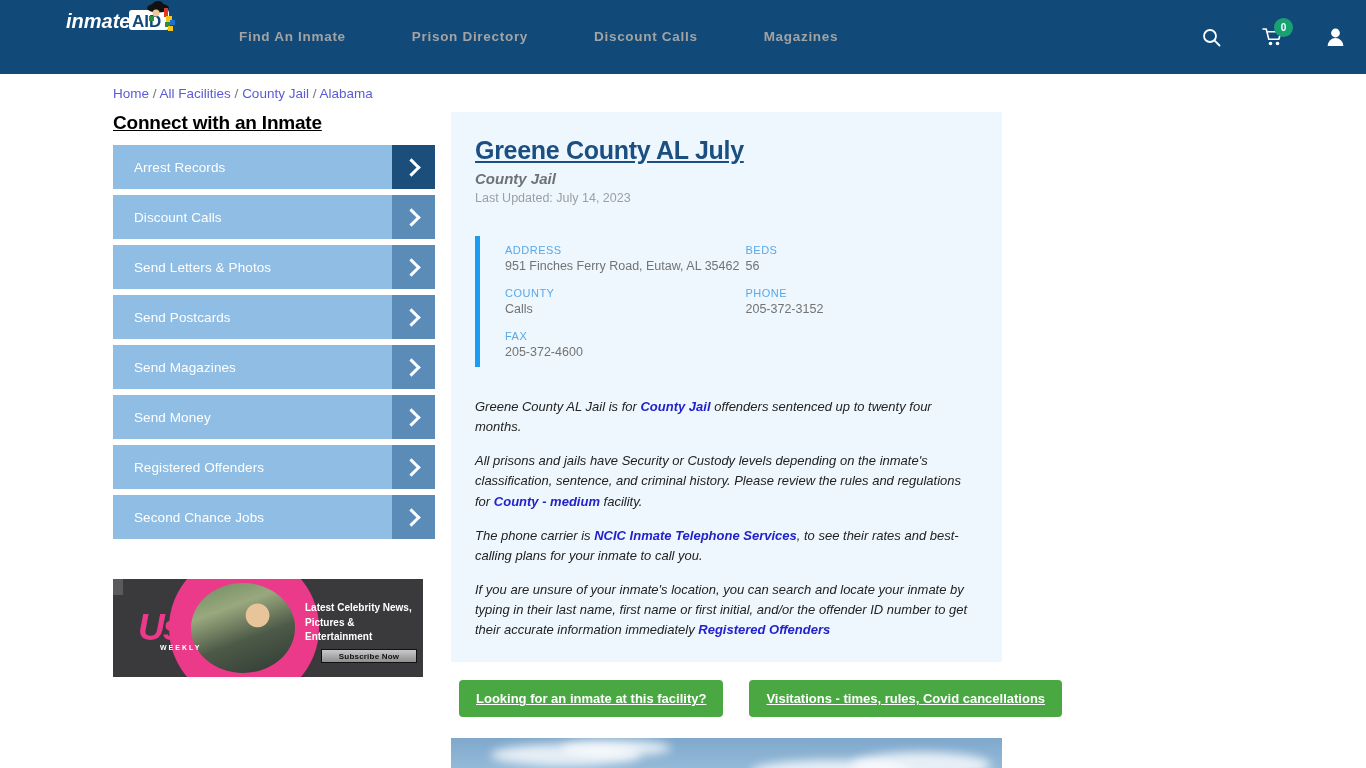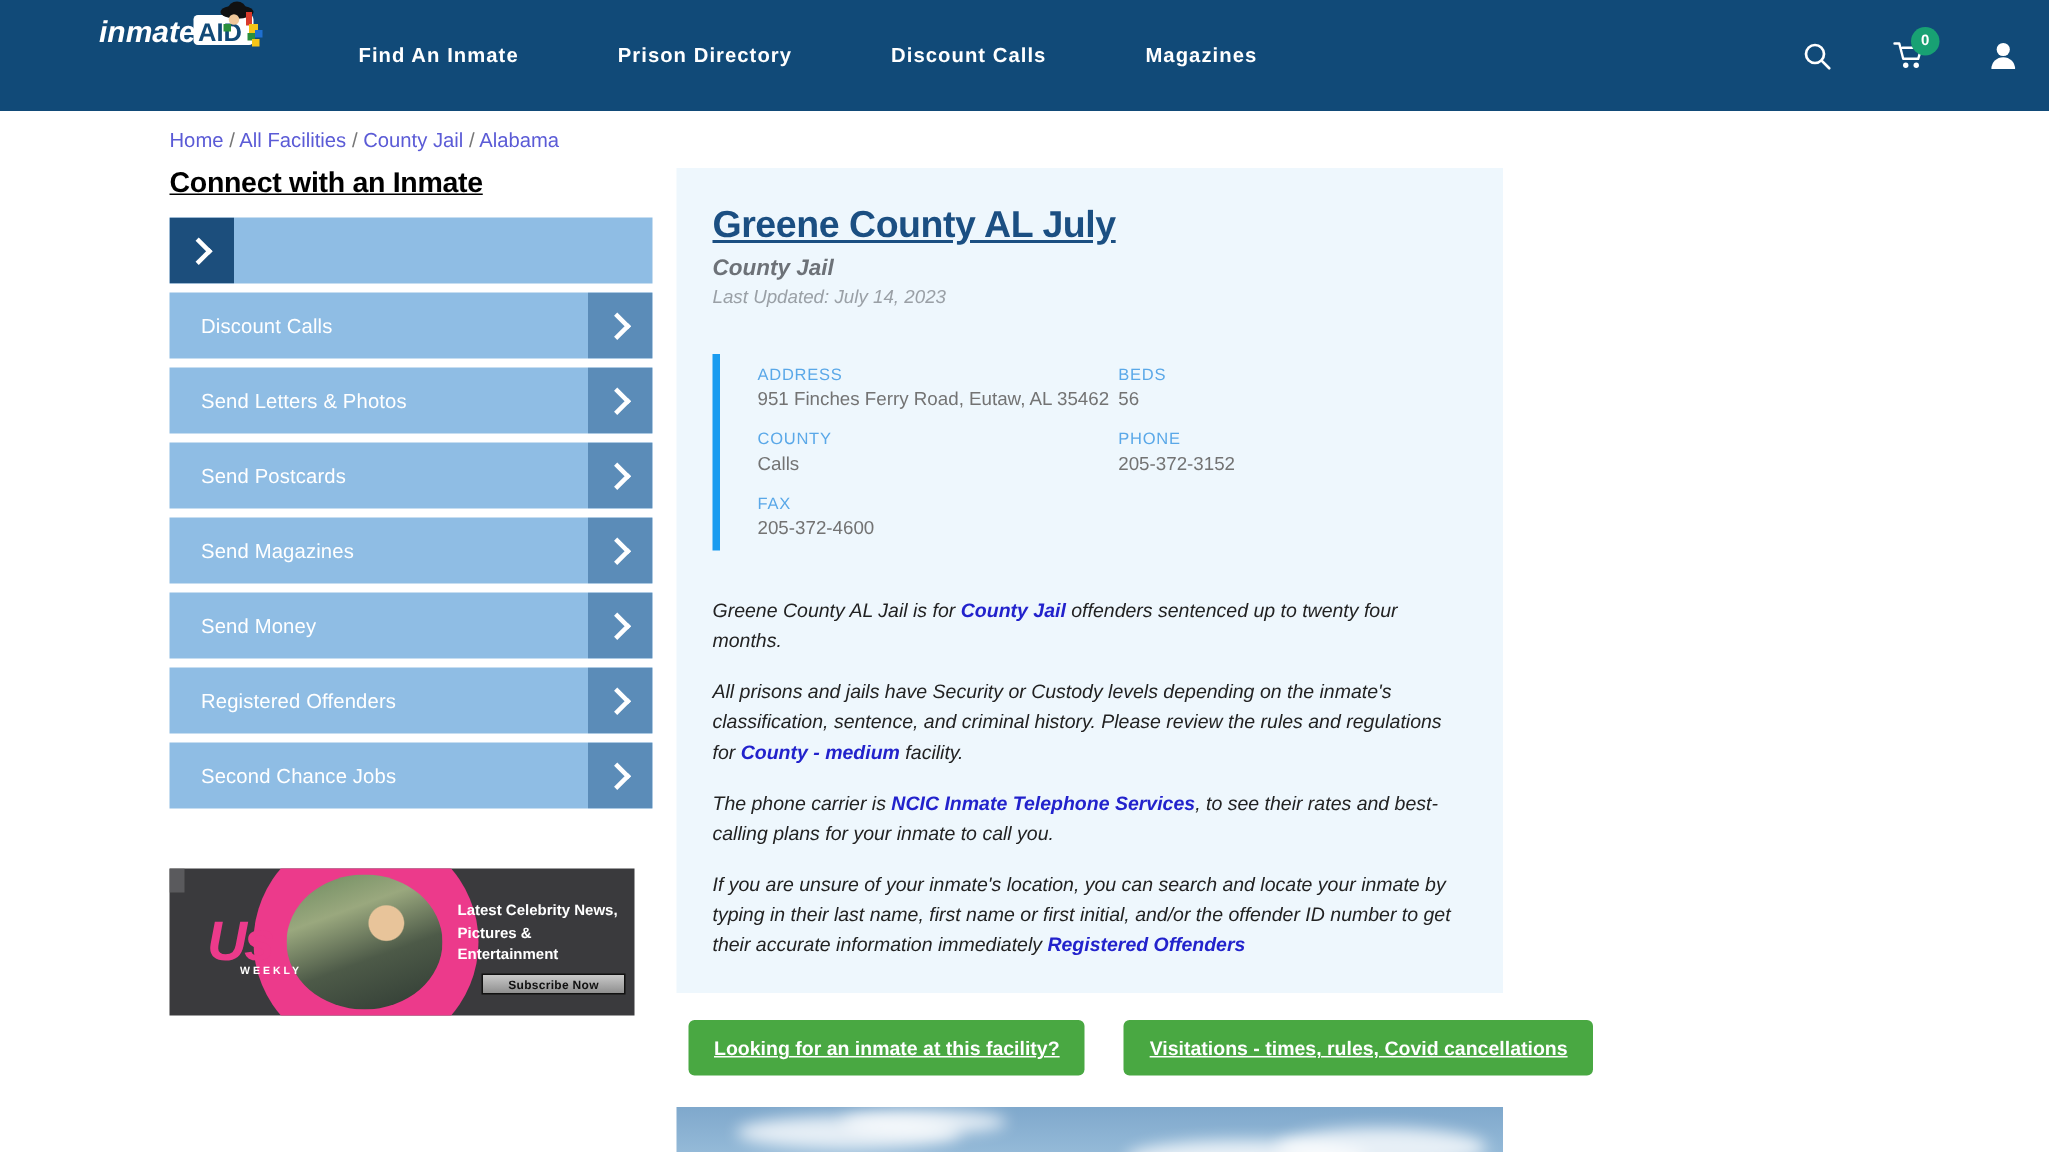--- a/index.html
+++ b/index.html
@@ -34,21 +34,21 @@
   }
   .logo svg { display: block; }
 
   .main-nav {
     display: flex;
     align-items: center;
     gap: 0px;
     margin-left: 6px;
   }
   .nav-item {
-    color: #ffffff;
+    color: #a3a3a3;
     font-size: 13.5px;
     font-weight: bold;
     letter-spacing: 0.7px;
     padding: 0 33px;
     white-space: nowrap;
     cursor: pointer;
     text-decoration: none;
     line-height: 74px;
   }
   .nav-item .caret {
@@ -257,21 +257,20 @@
   }
   .facility-subtitle {
     font-size: 15px;
     font-weight: bold;
     font-style: italic;
     color: #6d7278;
     margin: 0 0 4px 0;
   }
   .facility-updated {
     font-size: 12.5px;
-    font-style: italic;
     color: #9aa0a6;
     margin: 0;
   }
 
   .info-block {
     margin-top: 31px;
     border-left: 5px solid #1a9cf0;
     padding: 8px 0 8px 25px;
     display: flex;
   }
@@ -416,20 +415,21 @@
     <span class="sep">/</span>
     <a>Alabama</a>
   </div>
 
   <div class="content-row">
 
     <div class="left-col">
       <h2 class="connect-title">Connect with an Inmate</h2>
 
       <div class="side-btn active">
+        <span class="label">Arrest Records</span>
         <span class="arrow-box">
             <i class="chev"></i>
           </span>
       </div>
       <div class="side-btn">
         <span class="label">Discount Calls</span>
         <span class="arrow-box">
             <i class="chev"></i>
           </span>
       </div>

